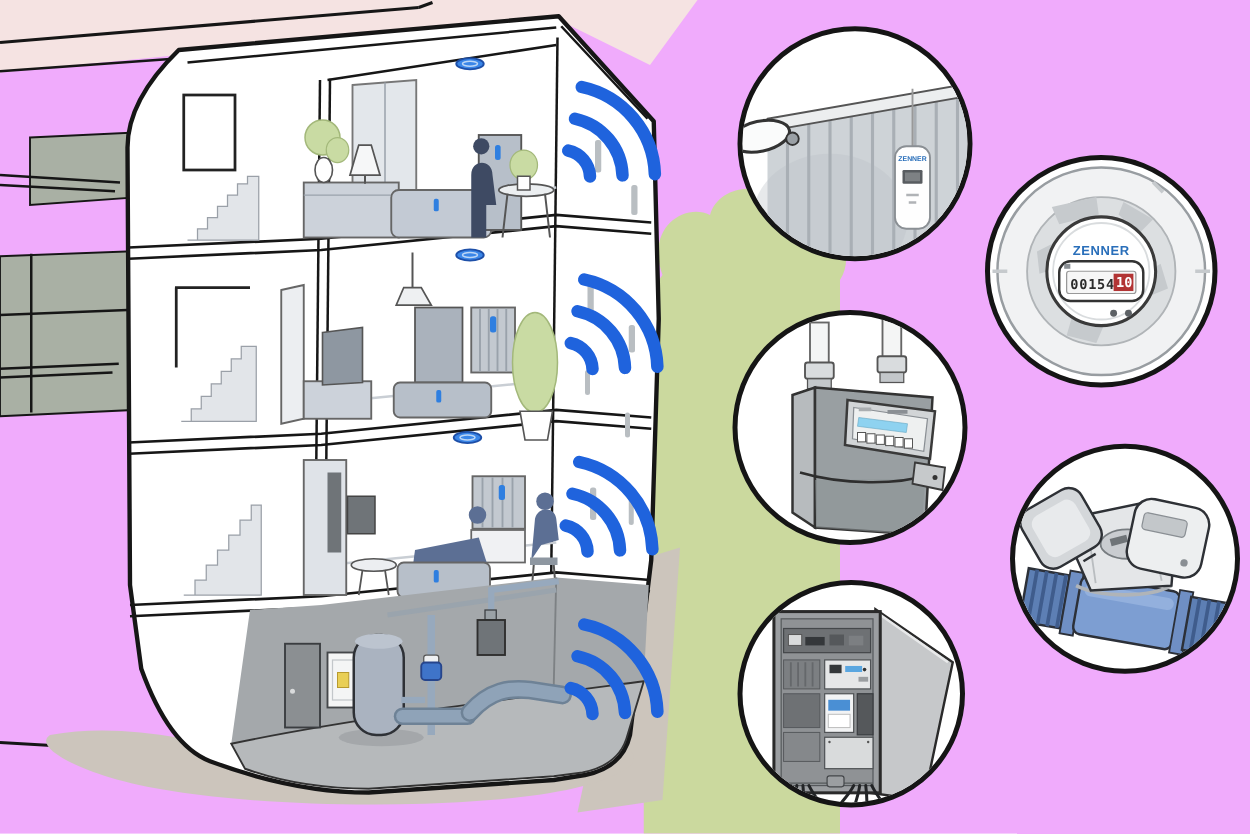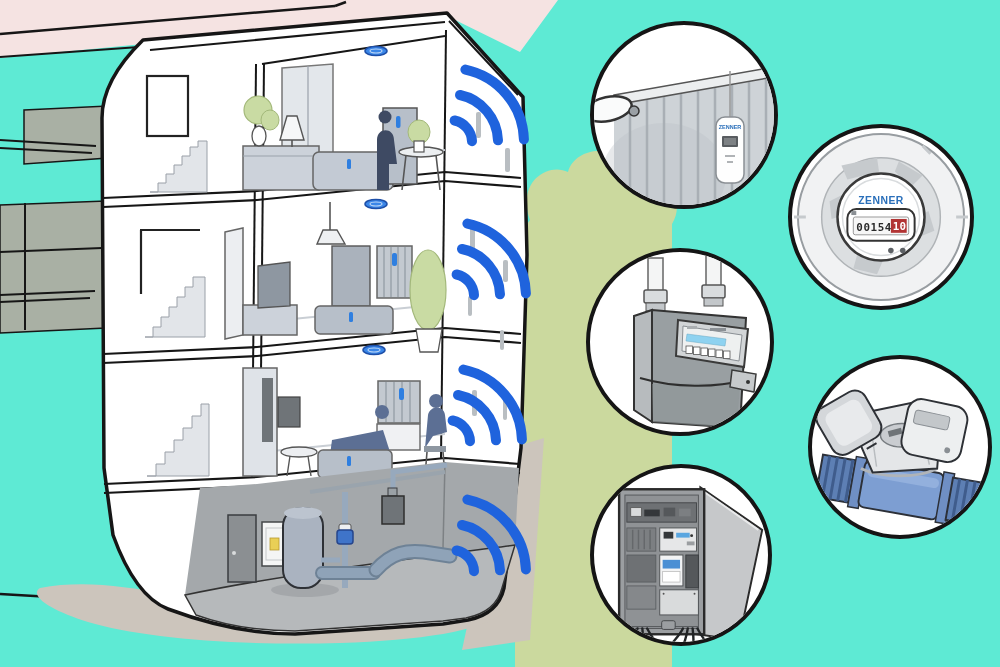--- a/index.html
+++ b/index.html
@@ -1,16 +1,16 @@
 <!DOCTYPE html>
 <html><head>
 <meta charset="utf-8">
 <style>
   html,body{margin:0;padding:0;background:#fff;}
-  .stage{position:relative;width:1000px;height:667px;background:#5eead4;overflow:hidden;
+  .stage{position:relative;width:1000px;height:667px;background:#f0abfc;overflow:hidden;
          font-family:"Liberation Sans",sans-serif;}
   .scene{position:absolute;left:0;top:0;}
   .callout{position:absolute;border-radius:50%;background:#fff;border:4px solid #151515;
            overflow:hidden;box-sizing:border-box;}
   .callout svg{display:block;width:100%;height:100%;}
   svg text{font-family:"Liberation Sans",sans-serif;}
   .mono{font-family:"DejaVu Sans Mono",monospace;font-weight:bold;}
   .brand{font-weight:bold;fill:#2a6fba;}
 </style>
 </head>

